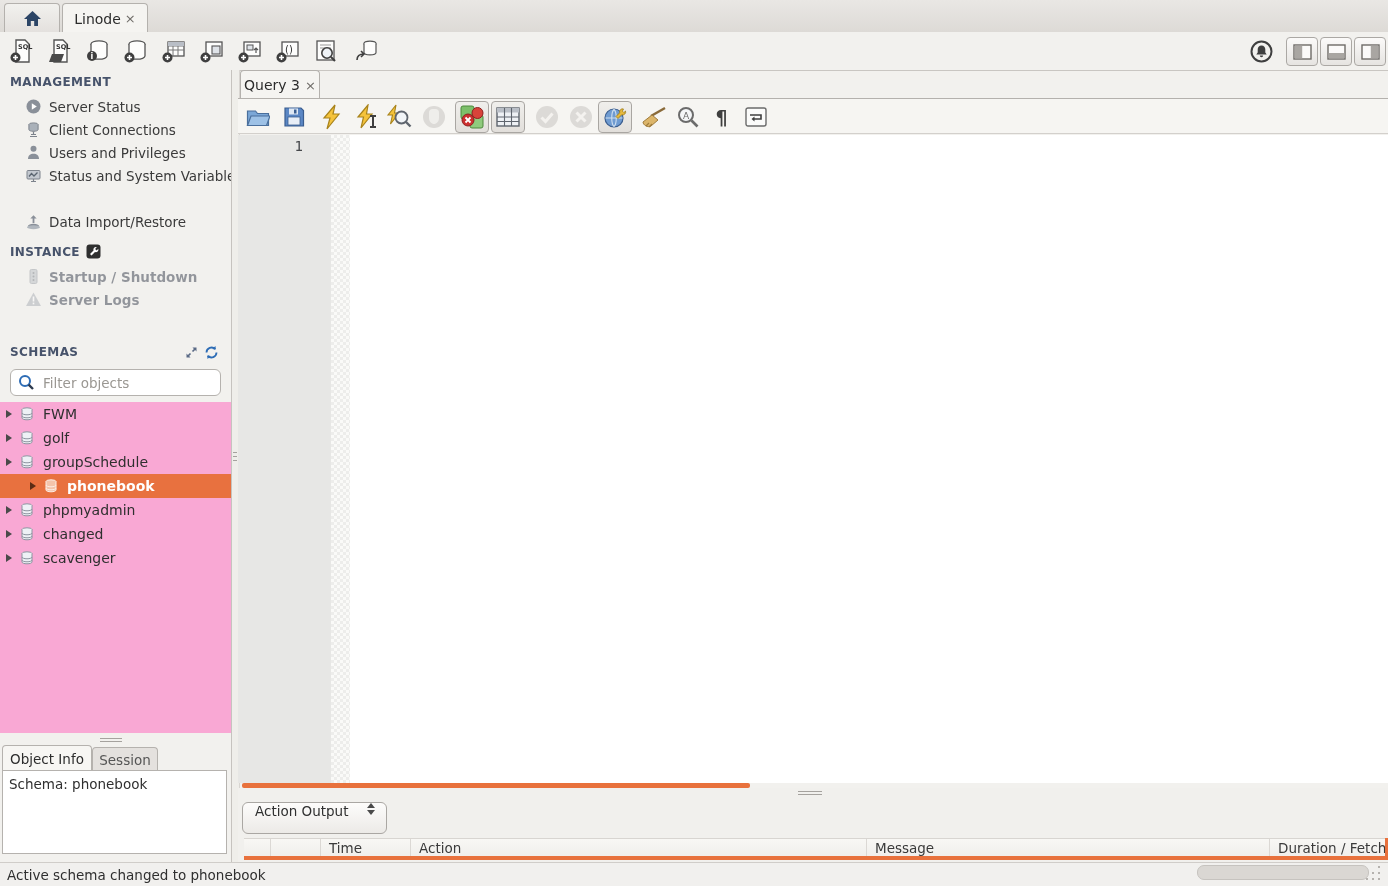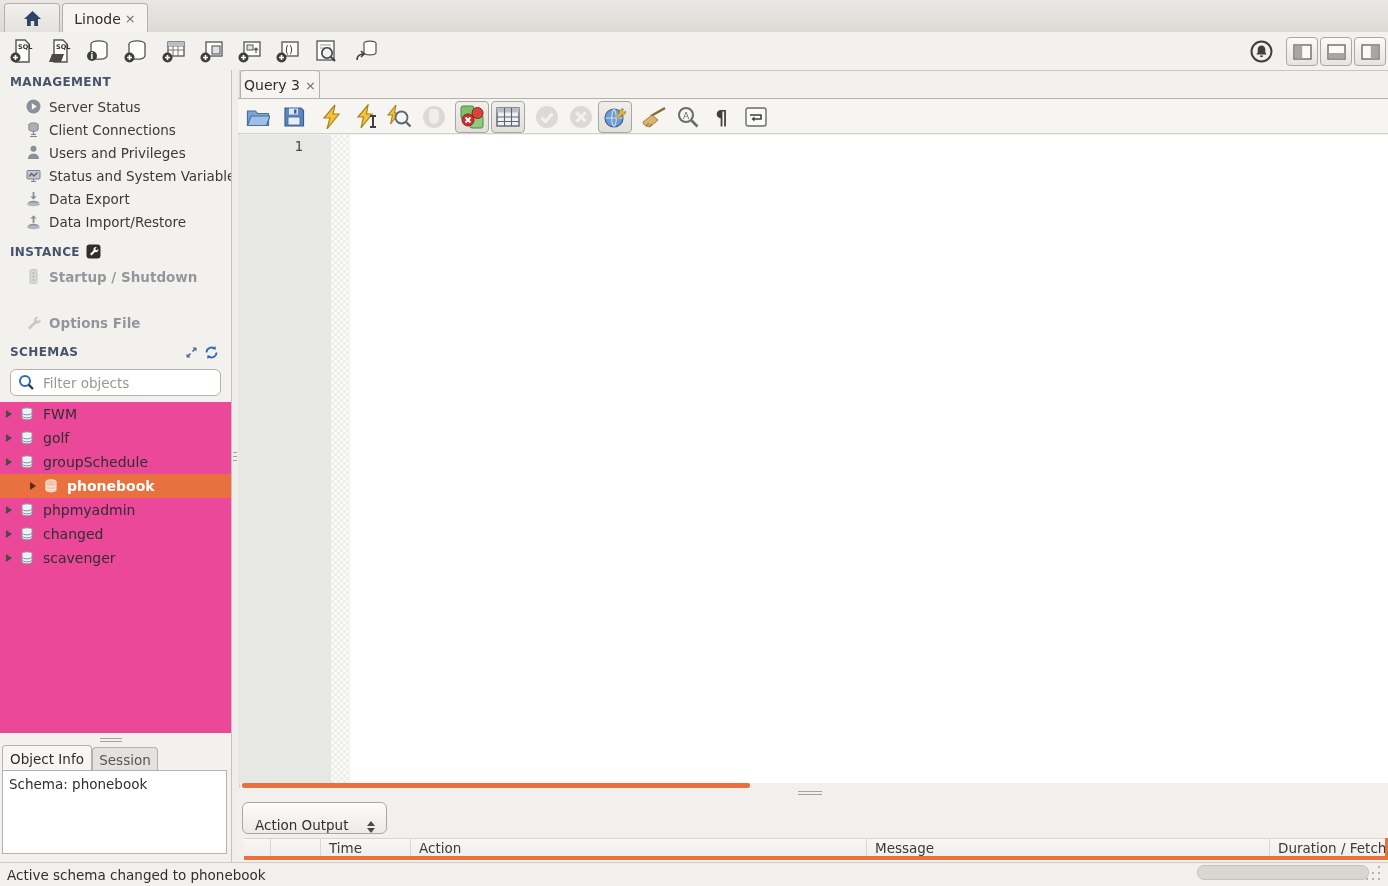--- a/index.html
+++ b/index.html
@@ -31,21 +31,21 @@
   .side-h{position:absolute;left:10px;font-size:12px;font-weight:bold;color:#47536b;letter-spacing:.4px;}
   .mi{position:absolute;left:0;width:231px;height:22px;display:flex;align-items:flex-end;}
   .mi .ic{width:17px;height:17px;margin-left:25px;flex:0 0 auto;}
   .mi .lbl{margin-left:7px;font-size:13.5px;color:#3a3a3a;white-space:nowrap;}
   .mi.dis .lbl{color:#0f172a;font-weight:bold;}
   .filter-box{position:absolute;left:10px;width:209px;height:25px;border:1px solid #b5b2ae;border-radius:6px;
               background:#fff;display:flex;align-items:center;}
   .filter-box input{border:none;outline:none;flex:1;font-size:13.5px;color:#6d28d9;background:transparent;
                     font-family:"DejaVu Sans","Liberation Sans",sans-serif;}
   .filter-box input::placeholder{color:#9a9792;}
-  .tree{position:absolute;left:0;top:332px;width:231px;height:331px;background:#ec4899;}
+  .tree{position:absolute;left:0;top:332px;width:231px;height:331px;background:#f9a8d4;}
   .trow{position:absolute;left:0;width:231px;height:24px;display:flex;align-items:center;font-size:14px;color:#2f2f2f;}
   .trow .exp{width:0;height:0;border-left:6px solid #4a4a4a;border-top:4px solid transparent;
              border-bottom:4px solid transparent;margin-left:6px;flex:0 0 auto;}
   .trow .dbi{margin-left:8px;flex:0 0 auto;}
   .trow .nm{margin-left:9px;}
   .trow.sel{background:#e8713f;color:#ffffff;font-weight:bold;padding-left:24px;}
   .trow.sel .exp{border-left-color:#5a2c14;}
   .info-tab{position:absolute;display:flex;align-items:center;justify-content:center;font-size:13.5px;
             border:1px solid #b5b2ae;border-bottom:none;border-radius:4px 4px 0 0;}
   .info-tab.on{background:#f7f6f3;color:#2c2c2c;}
@@ -72,21 +72,21 @@
           font-family:"DejaVu Sans Mono","Liberation Mono",monospace;font-size:14px;color:#45474a;
           text-align:right;box-sizing:border-box;padding:2px 28px 0 0;line-height:18px;}
   .foldmargin{left:331px;top:135px;width:19px;height:648px;
       background:conic-gradient(#ededeb 25%,#fafaf8 0 50%,#ededeb 0 75%,#fafaf8 0);background-size:6px 6px;}
   .editor{left:350px;top:135px;width:1038px;height:648px;background:#ffffff;}
   .hscroll-editor{left:242px;top:783px;width:508px;height:5px;background:#e8713c;border-radius:2px;}
 
   
   .outbelt{left:238px;top:788px;width:1150px;height:74px;background:#f1f0ed;}
   .combo{position:absolute;left:4px;top:14px;width:143px;height:30px;border:1px solid #aaa7a3;border-radius:6px;
-         background:linear-gradient(#fdfcfb,#eceae7);display:flex;align-items:flex-end;font-size:13.5px;color:#2f2f2f;}
+         background:linear-gradient(#fdfcfb,#eceae7);display:flex;align-items:flex-start;font-size:13.5px;color:#2f2f2f;}
   .combo .val{margin-left:12px;flex:1;}
   .spinner{width:22px;display:flex;flex-direction:column;align-items:center;gap:2px;margin-right:4px;}
   .spinner i{width:0;height:0;border-left:4px solid transparent;border-right:4px solid transparent;}
   .spinner .up{border-bottom:5px solid #4a4a4a;}
   .spinner .dn{border-top:5px solid #4a4a4a;}
   .ohdr{position:absolute;left:6px;top:50px;width:1144px;height:20px;background:linear-gradient(#f8f7f4,#efedea);
         border-top:1px solid #d8d5d1;display:flex;font-size:13.5px;color:#3a3a3a;}
   .ohdr .c{box-sizing:border-box;border-right:1px solid #dbd8d4;padding:1px 8px 0 8px;overflow:hidden;white-space:nowrap;}
   .ohdr-line{position:absolute;left:6px;top:68px;width:1144px;height:4px;background:#e8713c;}
   .ohdr-vline{position:absolute;left:1147px;top:50px;width:3px;height:20px;background:#e8713c;}
@@ -259,31 +259,20 @@
   <div class="mi" style="top:92px">
     <span class="ic">
         <svg width="17" height="17" viewBox="0 0 17 17">
           <rect x="2" y="3.5" width="13" height="8.5" rx="1" fill="#c3c8cf" stroke="#7d838c"></rect>
           <polyline points="4,9.5 6.5,6.5 9,9 12.5,5.5" stroke="#5a6470" stroke-width="1.3" fill="none"></polyline>
           <path d="M6 14.5h5M8.5 12v2.5" stroke="#7d838c" stroke-width="1.2"></path>
         </svg>
       </span>
     <span class="lbl">Status and System Variables</span>
   </div>
-  <div class="mi" style="top:115px">
-    <span class="ic">
-        <svg width="17" height="17" viewBox="0 0 17 17">
-          <path d="M8.5 2v7" stroke="#8a9099" stroke-width="1.8"></path>
-          <path d="M5.3 6.2l3.2 3.4 3.2-3.4z" fill="#8a9099"></path>
-          <ellipse cx="8.5" cy="12.8" rx="5.5" ry="2" fill="#8a9099"></ellipse>
-          <ellipse cx="8.5" cy="14.2" rx="6.5" ry="2" fill="#b0b6bd"></ellipse>
-        </svg>
-      </span>
-    <span class="lbl">Data Export</span>
-  </div>
   <div class="mi" style="top:138px">
     <span class="ic">
         <svg width="17" height="17" viewBox="0 0 17 17">
           <path d="M8.5 4v6" stroke="#8a9099" stroke-width="1.8"></path>
           <path d="M5.3 5.6l3.2-3.4 3.2 3.4z" fill="#8a9099"></path>
           <ellipse cx="8.5" cy="12.8" rx="5.5" ry="2" fill="#8a9099"></ellipse>
           <ellipse cx="8.5" cy="14.2" rx="6.5" ry="2" fill="#b0b6bd"></ellipse>
         </svg>
       </span>
     <span class="lbl">Data Import/Restore</span>
@@ -303,27 +292,29 @@
     <span class="ic">
         <svg width="17" height="17" viewBox="0 0 17 17">
           <rect x="5" y="1.5" width="7" height="14" rx="1.4" fill="#aeb4bb" stroke="#868c95"></rect>
           <circle cx="8.5" cy="5" r="1" fill="#5f656e"></circle>
           <circle cx="8.5" cy="8.5" r="1" fill="#5f656e"></circle>
           <circle cx="8.5" cy="12" r="1" fill="#5f656e"></circle>
         </svg>
       </span>
     <span class="lbl">Startup / Shutdown</span>
   </div>
-  <div class="mi dis" style="top:239px">
-    <span class="ic">
-        <svg width="17" height="17" viewBox="0 0 17 17">
-          <path d="M13.5 3a3.4 3.4 0 0 0-4.4 4.4L3 13.5 5 15.5l6.1-6.1A3.4 3.4 0 0 0 15.5 5l-2.3 2.3-2-2z" fill="#8a9099"></path>
-        </svg>
-      </span>
-    <span class="lbl">Options File</span>
+  <div class="mi dis" style="top:216px">
+    <span class="ic">
+        <svg width="17" height="17" viewBox="0 0 17 17">
+          <path d="M8.5 1.5L16 15H1z" fill="#9aa0a8"></path>
+          <rect x="7.7" y="5.5" width="1.6" height="5" fill="#fff"></rect>
+          <rect x="7.7" y="11.6" width="1.6" height="1.7" fill="#fff"></rect>
+        </svg>
+      </span>
+    <span class="lbl">Server Logs</span>
   </div>
 
   <div class="side-h" style="top:275px">SCHEMAS</div>
   <span class="abs" style="left:185px;top:276px">
     <svg width="13" height="13" viewBox="0 0 13 13">
         <path d="M7.5 1.5h4v4l-1.4-1.4-2 2-1.2-1.2 2-2zM5.5 11.5h-4v-4l1.4 1.4 2-2 1.2 1.2-2 2z" fill="#5a6a85"></path>
       </svg>
   </span>
   <span class="abs" style="left:204px;top:275px">
     <svg width="15" height="15" viewBox="0 0 15 15">

